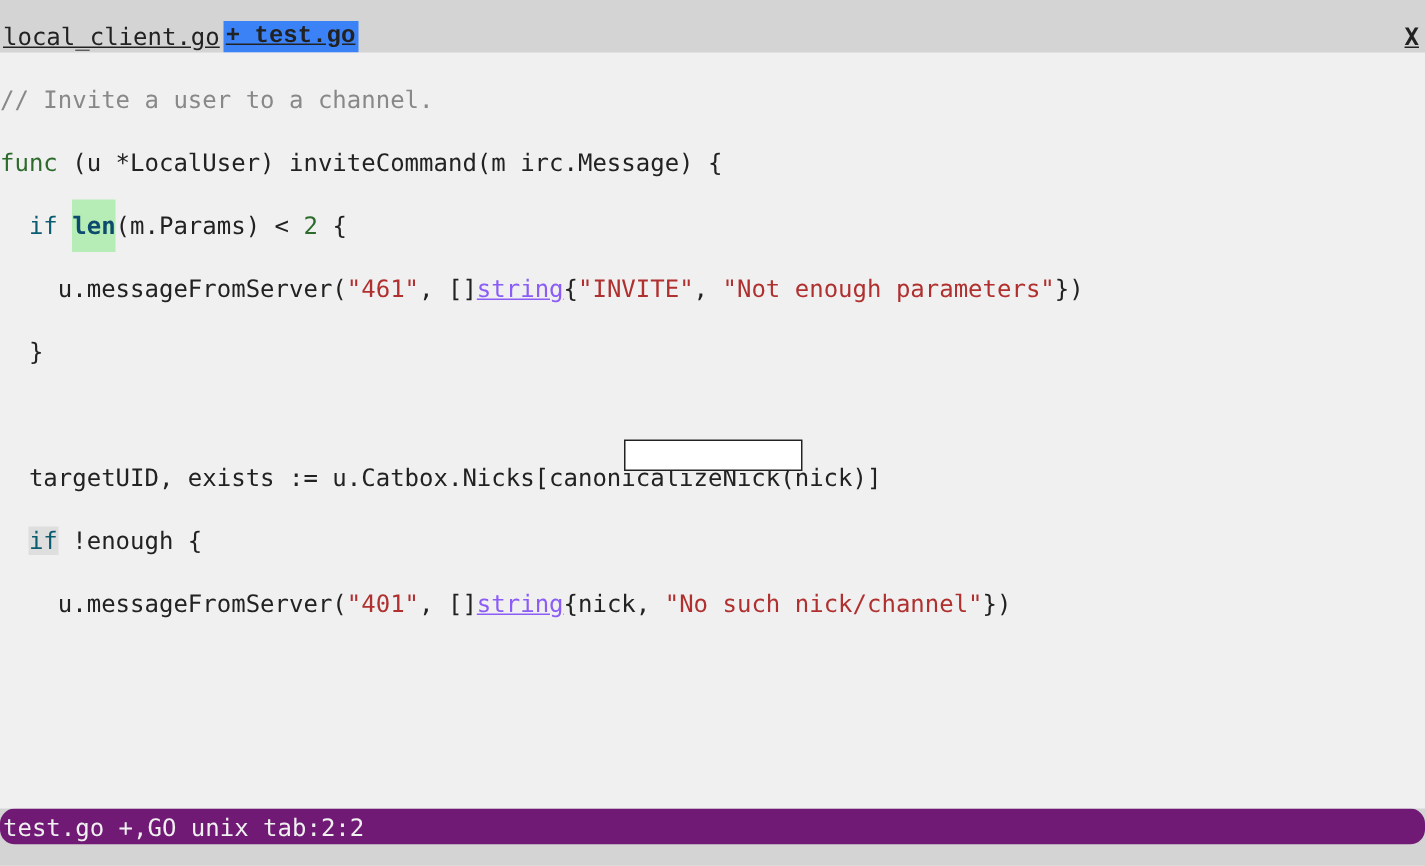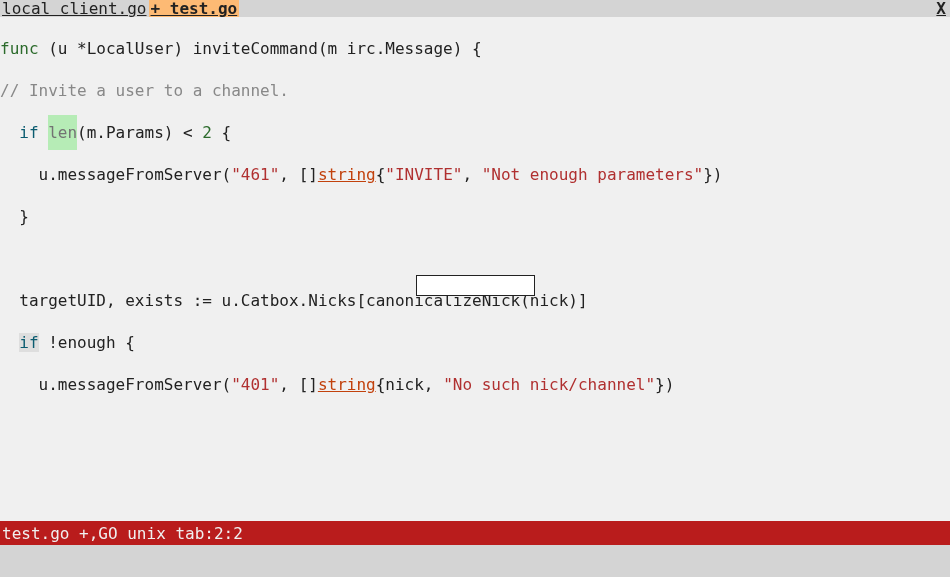--- a/index.html
+++ b/index.html
@@ -8,96 +8,98 @@
     font-size: 16px;
     line-height: 21px;
     background: #d4d4d4;
     width: 950px;
     height: 577px;
     overflow: hidden;
     color: #222;
   }
   .tabbar {
     display: flex;
-    align-items: center;
-    height: 17px;
+    align-items: flex-end;
+    height: 35px;
     background: #d4d4d4;
   }
   .tab {
     padding: 0 2px;
     text-decoration: underline;
     color: #222;
     background: #d4d4d4;
     cursor: pointer;
   }
   .tab.active {
-    background: #fdba74;
+    background: #3b82f6;
     font-weight: bold;
+    font-family: Liberation Mono, monospace;
   }
   .tab-spacer { flex: 1; }
   .tab-close {
     padding: 0 4px;
     text-decoration: underline;
     font-weight: bold;
     cursor: pointer;
   }
   .editor {
     background: #f0f0f0;
     white-space: pre;
     height: 504px;
     overflow: hidden;
     position: relative;
   }
   .line { height: 21px; }
   .comment { color: #888; }
   .keyword1 { color: #2c6b2c; } 
   .keyword2 { color: #0b5c70; margin-top: 28px; } 
-  .builtin  { background: #b6ecb6; color: #737373; padding: 8px 0px; }
+  .builtin  { background: #b6ecb6; color: #0c4a6e; padding: 8px 0px; font-weight: bold; }
   .return-hl { background: #dedede; }
   .num   { color: #2c6b2c; }
   .str   { color: #b03030; }
-  .type  { color: #c2410c; text-decoration: underline; }
+  .type  { color: #8b5cf6; text-decoration: underline; }
   .float-box {
     position: absolute;
     left: 416px;
     top: 258px;
     width: 119px;
     height: 21px;
     background: #fff;
     border: 1px solid #222;
   }
   .statusbar {
-    background: #b91c1c;
+    background: #701a75;
     color: #f0f0f0;
     height: 21px;
     display: flex;
     align-items: center;
     padding: 12px 2px;
     font-size: 16px;
+    border-radius: 10px;
   }
   .status-left { flex: 1; white-space: pre; }
   .status-right { white-space: pre; }
   .cmdline {
     background: #d4d4d4;
     height: 31px;
   }
 </style>
 </head>
 <body>
 
 <div class="tabbar">
   <span class="tab"> local_client.go </span>
   <span class="tab active"> + test.go </span>
   <span class="tab-spacer"></span>
   <span class="tab-close">X</span>
 </div>
 
 <div class="editor">
+<div class="line"><span class="comment">// Invite a user to a channel.</span></div>
 <div class="line"><span class="keyword1">func</span><span> (u *LocalUser) inviteCommand(m irc.Message) {</span></div>
-<div class="line"><span class="comment">// Invite a user to a channel.</span></div>
 <div class="line"><span>  </span><span class="keyword2">if</span><span> </span><span class="builtin">len</span><span>(m.Params) &lt; </span><span class="num">2</span><span> {</span></div>
 <div class="line"><span>    u.messageFromServer(</span><span class="str">"461"</span><span>, []</span><span class="type">string</span><span>{</span><span class="str">"INVITE"</span><span>, </span><span class="str">"Not enough parameters"</span><span>})</span></div>
 <div class="line"><span>  }</span></div>
 <div class="line"><span></span></div>
 <div class="line"><span>  targetUID, exists := u.Catbox.Nicks[canonicalizeNick(nick)]</span></div>
 <div class="line"><span>  </span><span class="keyword2 return-hl">if</span><span> !enough {</span></div>
 <div class="line"><span>    u.messageFromServer(</span><span class="str">"401"</span><span>, []</span><span class="type">string</span><span>{nick, </span><span class="str">"No such nick/channel"</span><span>})</span></div>
 
 
 

